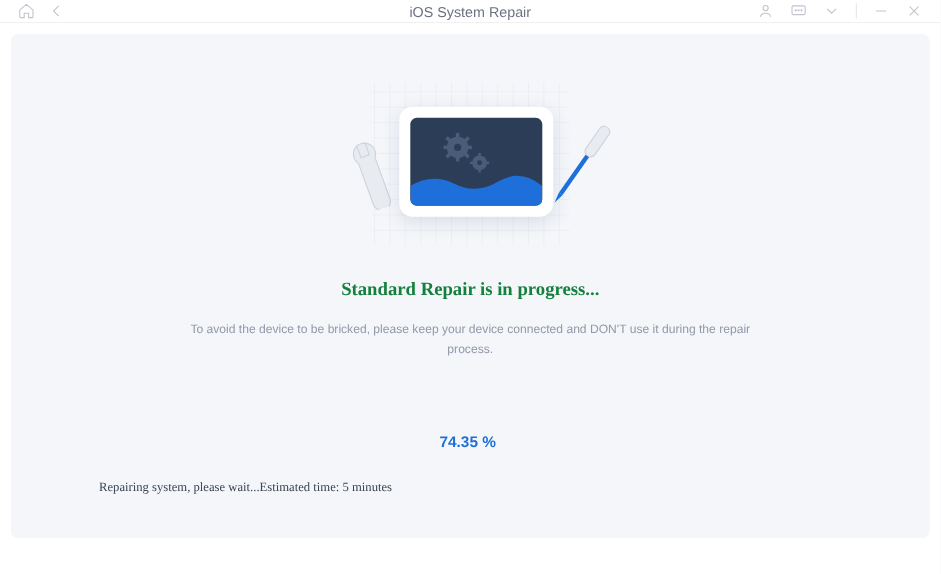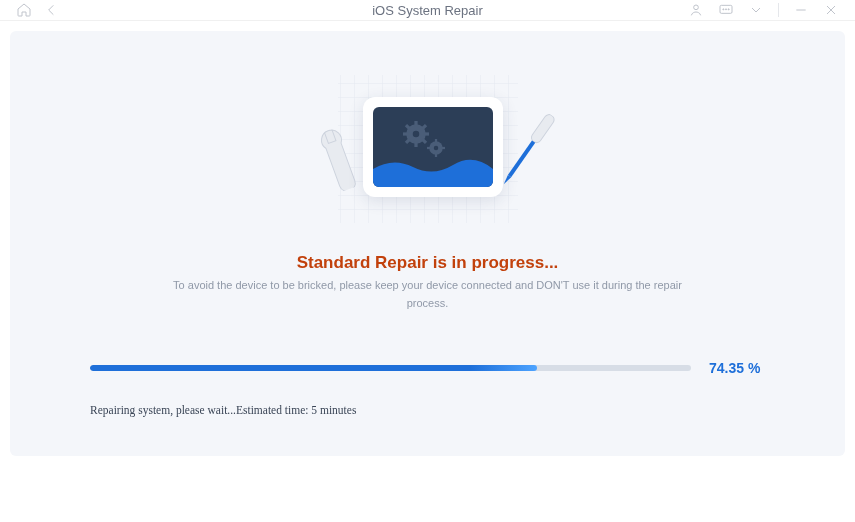--- a/index.html
+++ b/index.html
@@ -15,23 +15,23 @@
     .content { flex: 1; background: #f4f6fa; border-radius: 6px; margin: 10px; padding: 30px 80px 40px; display: flex; flex-direction: column; align-items: center; }
     .illustration { width: 260px; height: 160px; position: relative; margin-top: 8px; margin-bottom: 24px; }
     .grid-bg { position: absolute; inset: 0; }
     .device { position: absolute; left: 65px; top: 28px; width: 140px; height: 100px; background: #fff; border-radius: 12px; box-shadow: 0 4px 16px rgba(30,50,90,.12); padding: 10px; }
     .device-screen { width: 100%; height: 100%; background: #2c3e57; border-radius: 6px; position: relative; overflow: hidden; }
     .wave { position: absolute; bottom: 0; left: 0; right: 0; height: 30px; }
     .gear { position: absolute; }
     .gear svg { display: block; }
     .wrench { position: absolute; left: 22px; top: 52px; transform: rotate(-20deg); }
     .screwdriver { position: absolute; right: 18px; top: 38px; transform: rotate(35deg); }
-    .heading { color: #c2410c; font-size: 17px; font-weight: 700; margin-bottom: 4px; }
+    .heading { color: #15803d; font-size: 17px; font-weight: 700; margin-bottom: 19px; font-family: Liberation Serif, serif; }
     .subtext { color: #9099a8; font-size: 11px; text-align: center; line-height: 1.6; max-width: 520px; margin-bottom: 48px; }
-    .progress-row { width: 100%; display: flex; align-items: center; gap: 18px; }
+    .progress-row { width: 100%; display: flex; align-items: center; gap: 18px; flex-direction: column; }
     .progress-track { flex: 1; height: 6px; background: #d7dde6; border-radius: 3px; overflow: hidden; position: relative; }
     .progress-fill { height: 100%; background: linear-gradient(90deg, #1e6fd9 0%, #1e6fd9 85%, #4da3ff 100%); border-radius: 3px; }
     .progress-pct { color: #1e6fd9; font-weight: 700; font-size: 14px; min-width: 56px; text-align: left; }
     .status-row { width: 100%; display: flex; justify-content: flex-start; margin-top: 28px; font-size: 11.5px; color: #3a4556; padding-right: 74px; font-family: Liberation Serif, serif; }
   </style>
 </head>
 <body>
 
 <div class="window">
   <div class="titlebar">

